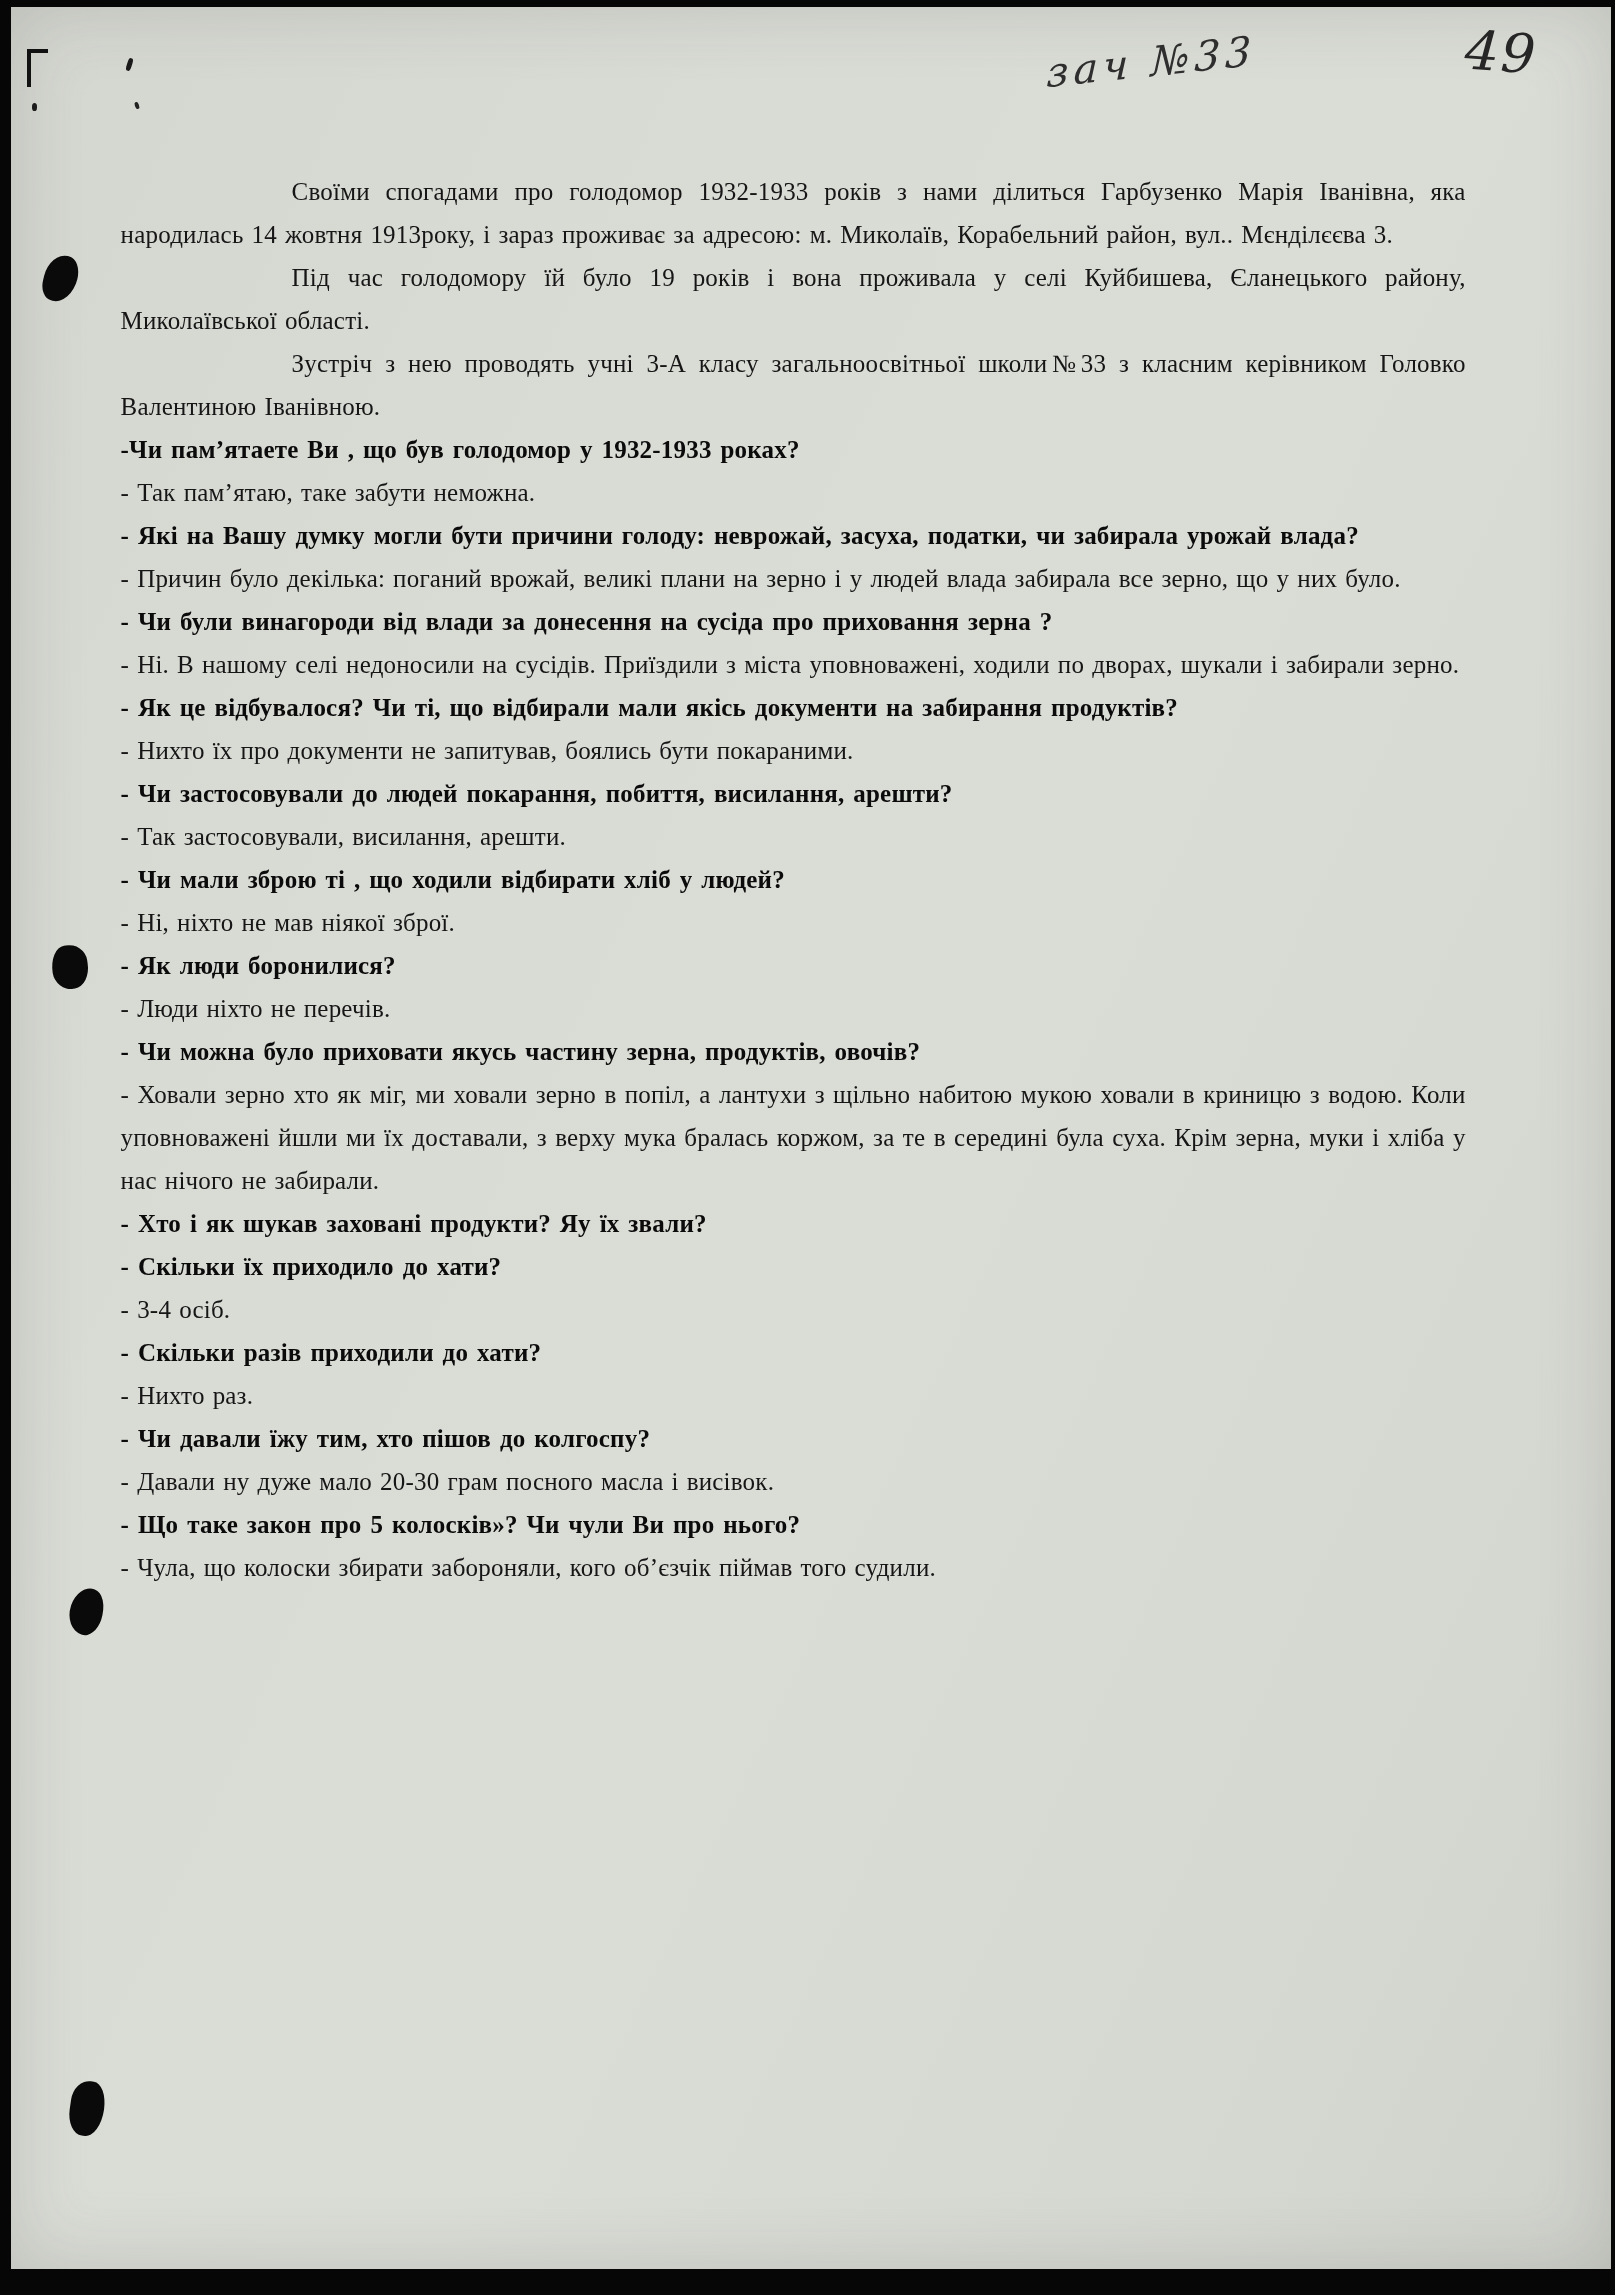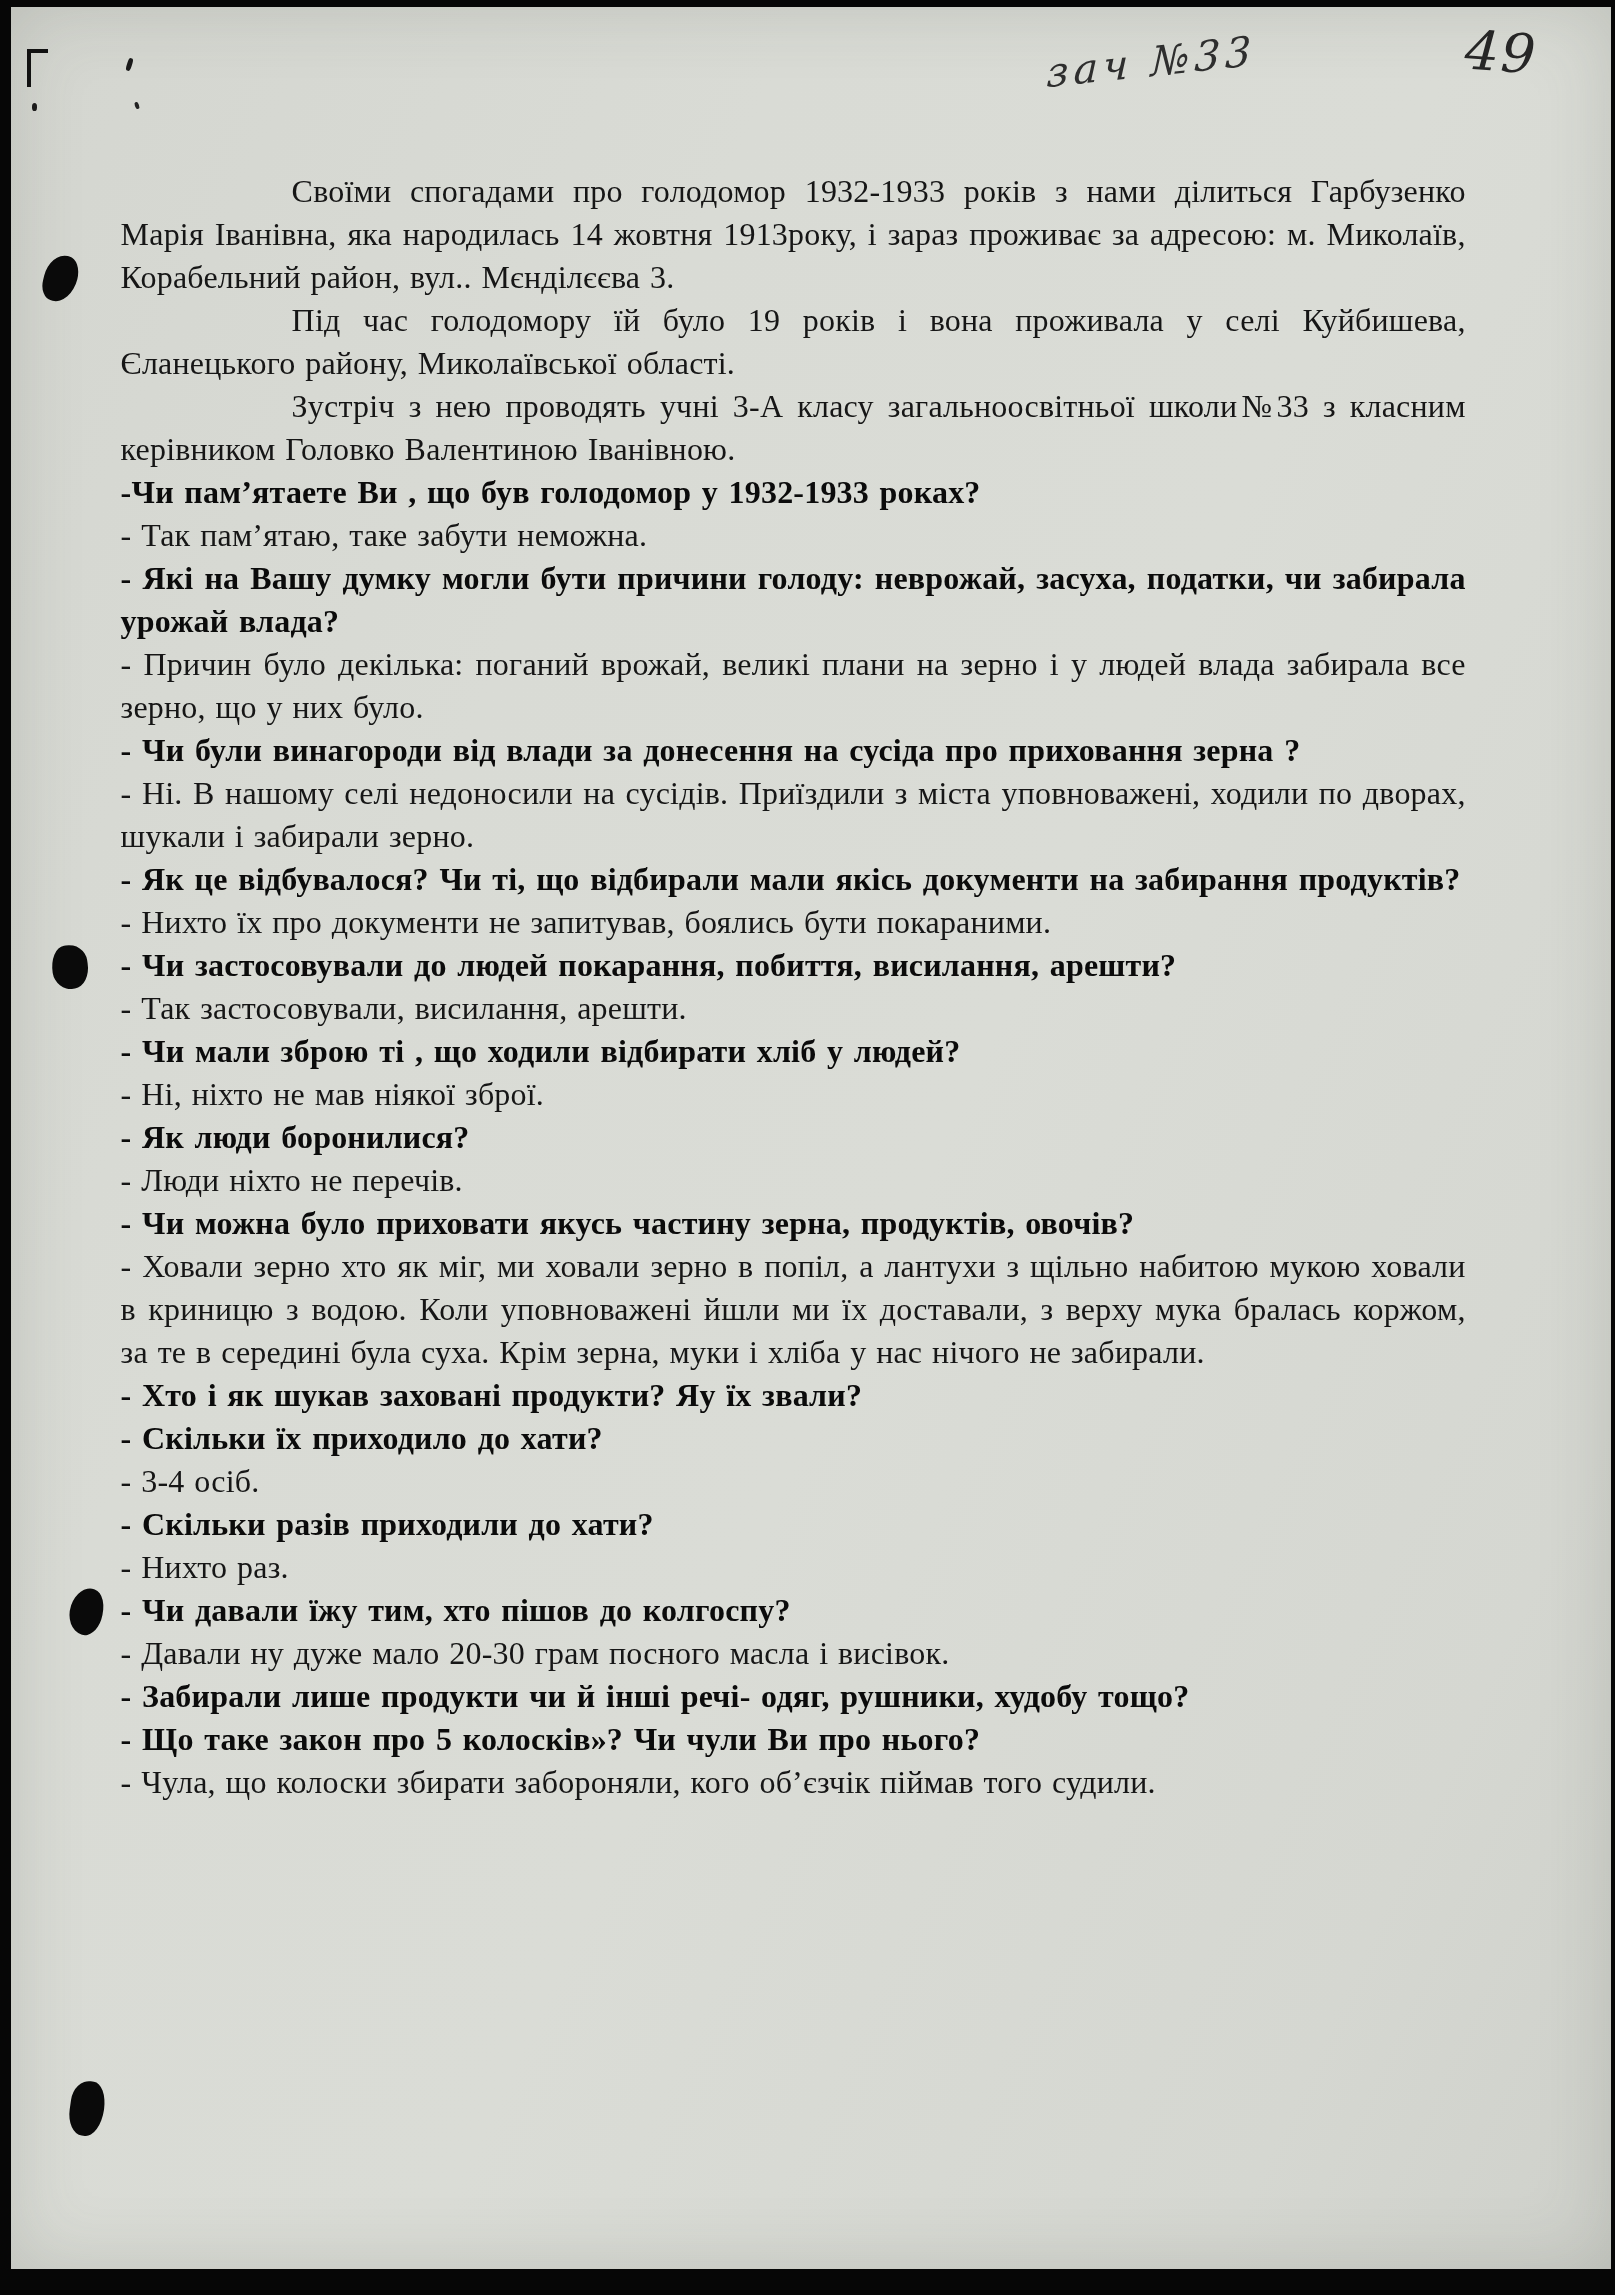--- a/index.html
+++ b/index.html
@@ -18,21 +18,21 @@
     box-shadow:inset 0 0 73px rgba(70,75,65,.18);
   }
   .doc-body{
     position:absolute;
     left:110px;top:163px;
     width:1345px;
     color:#161616;
   }
   .para{
     margin:0;
-    font-size:32px;
+    font-size:25px;
     line-height:43px;
     text-align:justify;
     letter-spacing:0.2px;
     word-spacing:1.6px;
   }
   .para.intro{ text-indent:171px; }
   .para.question{ font-weight:bold; color:#0b0b0b; word-spacing:2.4px; }
   .para.answer{ font-weight:normal; }
   .handnote{
     position:absolute;
@@ -117,19 +117,18 @@
       <p class="para answer">- Люди ніхто не перечів.</p>
       <p class="para question">- Чи можна було приховати якусь частину зерна, продуктів, овочів?</p>
       <p class="para answer">- Ховали зерно хто як міг, ми ховали зерно в попіл, а лантухи з щільно набитою мукою ховали в криницю з водою. Коли уповноважені йшли ми їх доставали, з верху мука бралась коржом,  за те в середині була суха. Крім зерна, муки і хліба у нас нічого не забирали.</p>
       <p class="para question">- Хто і як шукав заховані продукти? Яу їх звали?</p>
       <p class="para question">- Скільки їх приходило до хати?</p>
       <p class="para answer">- 3-4 осіб.</p>
       <p class="para question">- Скільки разів приходили до хати?</p>
       <p class="para answer">- Нихто раз.</p>
       <p class="para question">- Чи давали  їжу тим, хто пішов до колгоспу?</p>
       <p class="para answer">- Давали ну дуже мало 20-30 грам посного масла і висівок.</p>
-      <p class="para question">- Забирали лише продукти чи й інші речі- одяг, рушники, худобу тощо?</p>
       <p class="para question">- Що таке закон про 5 колосків»? Чи чули Ви про нього?</p>
       <p class="para answer">- Чула, що колоски збирати забороняли, кого об’єзчік  піймав того судили.</p>
     </div>
 
 </div>
 
 
 </body></html>

